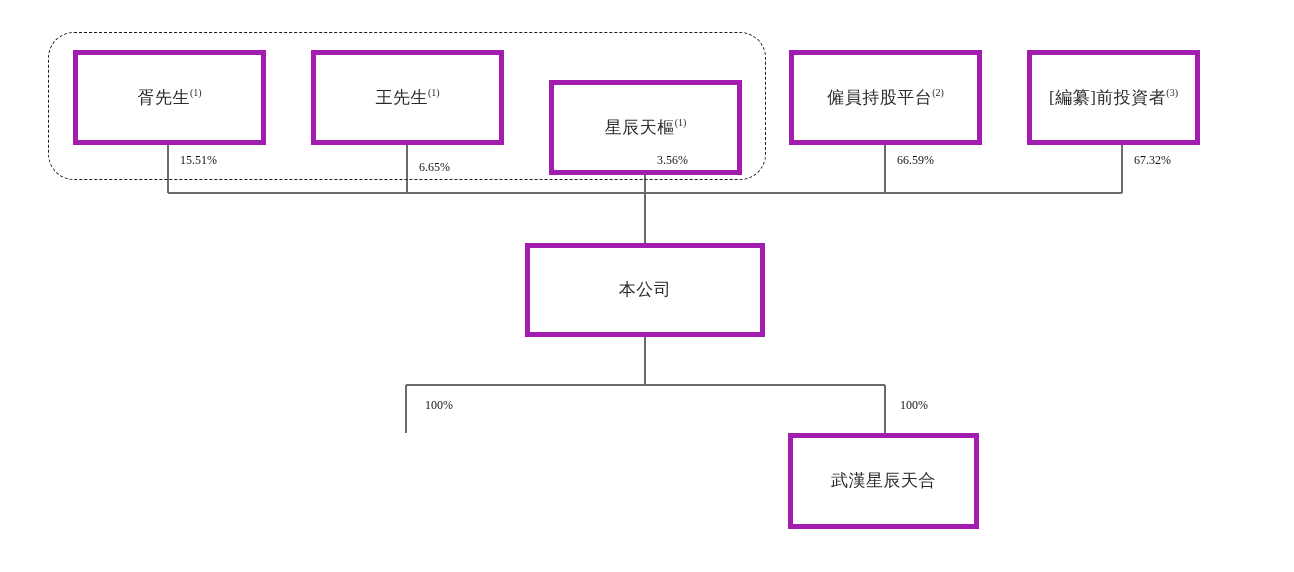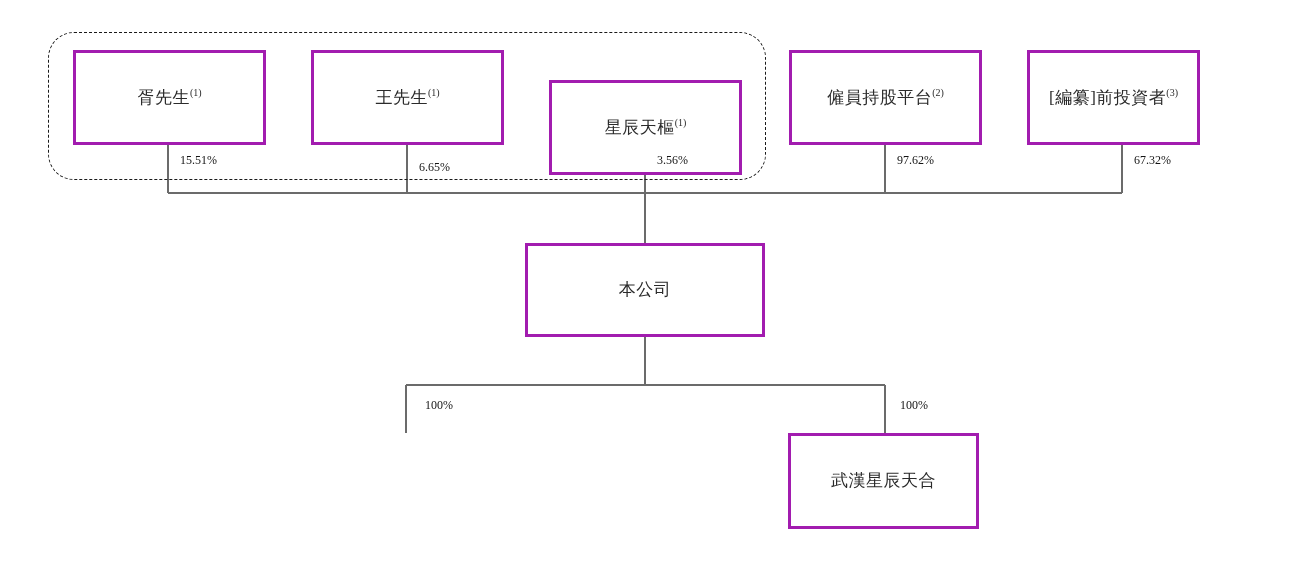--- a/index.html
+++ b/index.html
@@ -23,21 +23,21 @@
     position: absolute;
     left: 0;
     top: 0;
     width: 1294px;
     height: 572px;
     pointer-events: none;
   }
   .node-box {
     position: absolute;
     box-sizing: border-box;
-    border: 3px solid #a21caf;
+    border: 5px solid #a21caf;
     background: #ffffff;
     display: flex;
     align-items: center;
     justify-content: center;
     text-align: center;
   }
   .node-label {
     font-size: 17px;
     line-height: 1.2;
     color: #2b2b2b;
@@ -107,21 +107,21 @@
     <span class="node-label"><span>僱員持股平台</span><sup>(2)</sup></span>
   </div>
 
   <div class="node-box" style="left:1027px; top:50px; width:173px; height:95px;">
     <span class="node-label"><span>[編纂]前投資者</span><sup>(3)</sup></span>
   </div>
 
   <div class="edge-label" style="left:180px; top:153px;">15.51%</div>
   <div class="edge-label" style="left:419px; top:160px;">6.65%</div>
   <div class="edge-label" style="left:657px; top:153px;">3.56%</div>
-  <div class="edge-label" style="left:897px; top:153px;">97.62%</div>
+  <div class="edge-label" style="left:897px; top:153px;">66.59%</div>
   <div class="edge-label" style="left:1134px; top:153px;">67.32%</div>
 
   <div class="node-box" style="left:525px; top:243px; width:240px; height:94px;">
     <span class="node-label">本公司</span>
   </div>
 
   <div class="edge-label" style="left:425px; top:398px;">100%</div>
   <div class="edge-label" style="left:900px; top:398px;">100%</div>
 
 

